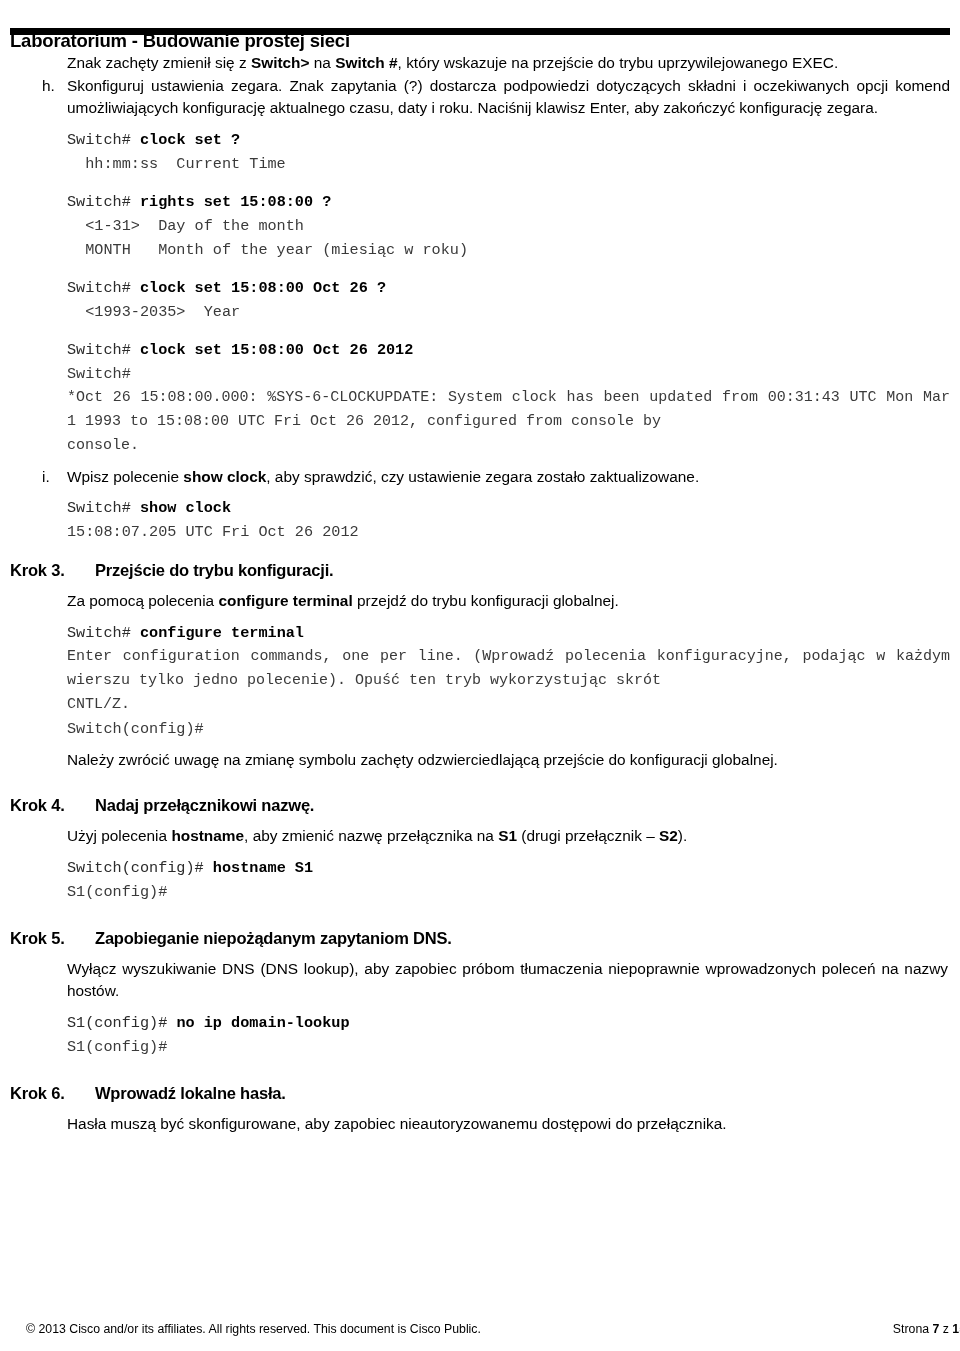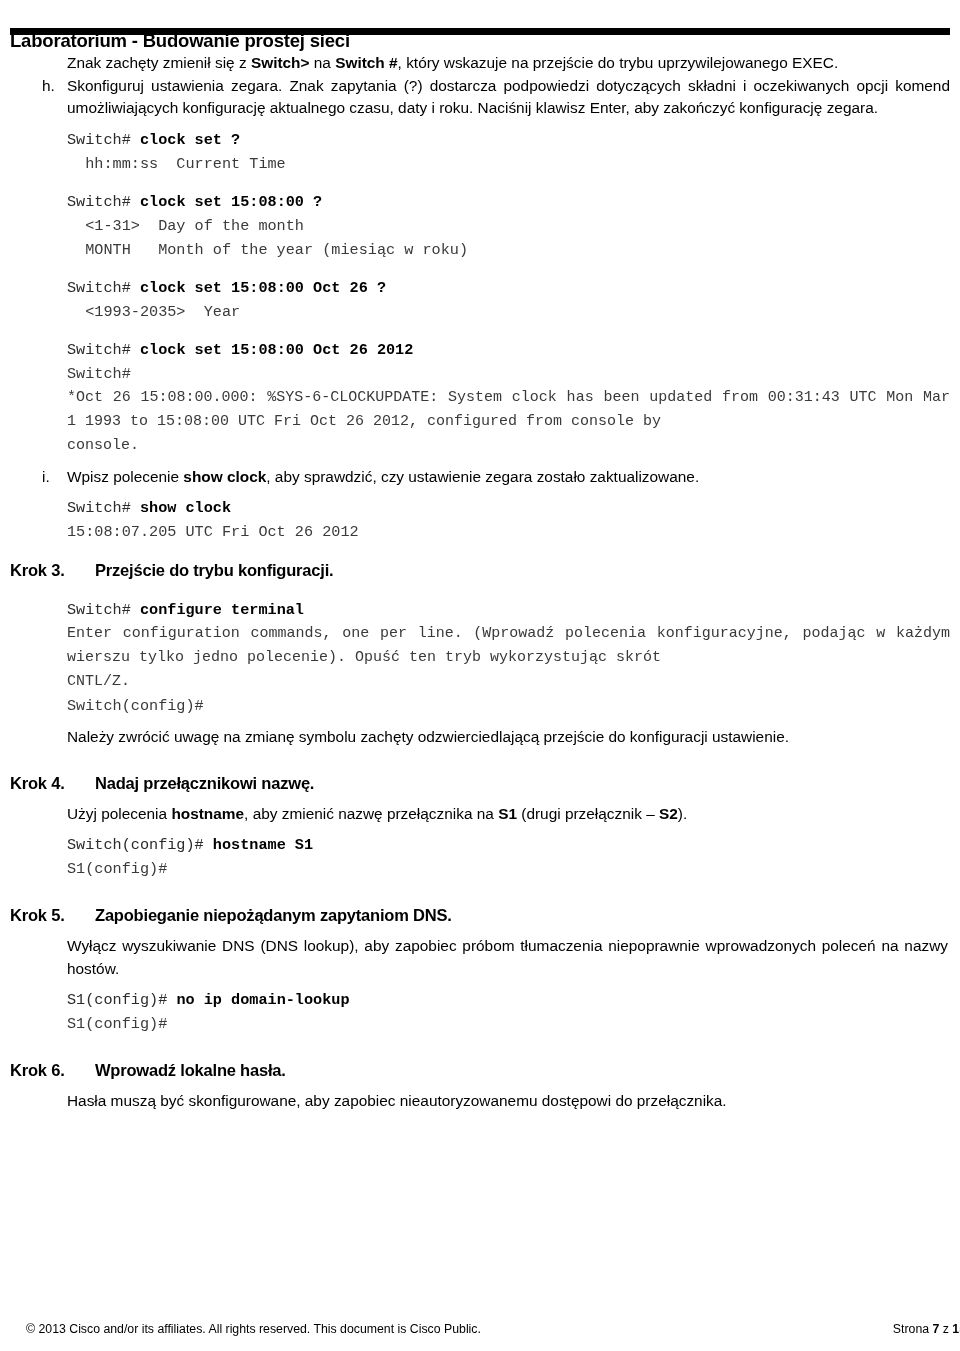--- a/index.html
+++ b/index.html
@@ -166,21 +166,21 @@
       <span>Skonfiguruj ustawienia zegara. Znak zapytania (?) dostarcza podpowiedzi dotyczących składni i oczekiwanych opcji komend umożliwiających konfigurację aktualnego czasu, daty i roku. Naciśnij klawisz Enter, aby zakończyć konfigurację zegara.</span>
     </div>
 
     <div class="spacer-s"></div>
 
     <div class="code"><span>Switch# </span><b>clock set ?</b></div>
     <div class="code out">  hh:mm:ss  Current Time</div>
 
     <div class="spacer-m"></div>
 
-    <div class="code"><span>Switch# </span><b>clock set 15:08:00 ?</b></div>
+    <div class="code"><span>Switch# </span><b>rights set 15:08:00 ?</b></div>
     <div class="code out">  &lt;1-31&gt;  Day of the month</div>
     <div class="code out">  MONTH   Month of the year (miesiąc w roku)</div>
 
     <div class="spacer-m"></div>
 
     <div class="code"><span>Switch# </span><b>clock set 15:08:00 Oct 26 ?</b></div>
     <div class="code out">  &lt;1993-2035&gt;  Year</div>
 
     <div class="spacer-m"></div>
 
@@ -199,30 +199,31 @@
 
     <div class="code"><span>Switch# </span><b>show clock</b></div>
     <div class="code out">15:08:07.205 UTC Fri Oct 26 2012</div>
 
     <div class="spacer-m"></div>
 
     <div class="krok"><span class="krok-num">Krok 3.</span><span>Przejście do trybu konfiguracji.</span></div>
 
     <div class="spacer-s"></div>
 
+    <div class="para tight"><span>Za pomocą polecenia </span><b>configure terminal</b><span> przejdź do trybu konfiguracji globalnej.</span></div>
 
     <div class="spacer-s"></div>
 
     <div class="code"><span>Switch# </span><b>configure terminal</b></div>
     <div class="codeblock"><span>Enter configuration commands, one per line. (Wprowadź polecenia konfiguracyjne, podając w każdym wierszu tylko jedno polecenie). Opuść ten tryb wykorzystując skrót</span> <span class="lastline">CNTL/Z.</span></div>
     <div class="code out">Switch(config)#</div>
 
     <div class="spacer-s"></div>
 
-    <div class="para tight">Należy zwrócić uwagę na zmianę symbolu zachęty odzwierciedlającą przejście do konfiguracji ustawienie.</div>
+    <div class="para tight">Należy zwrócić uwagę na zmianę symbolu zachęty odzwierciedlającą przejście do konfiguracji globalnej.</div>
 
     <div class="spacer-l"></div>
 
     <div class="krok"><span class="krok-num">Krok 4.</span><span>Nadaj przełącznikowi nazwę.</span></div>
 
     <div class="spacer-s"></div>
 
     <div class="para tight"><span>Użyj polecenia </span><b>hostname</b><span>, aby zmienić nazwę przełącznika na </span><b>S1</b><span> (drugi przełącznik – </span><b>S2</b><span>).</span></div>
 
     <div class="spacer-s"></div>

